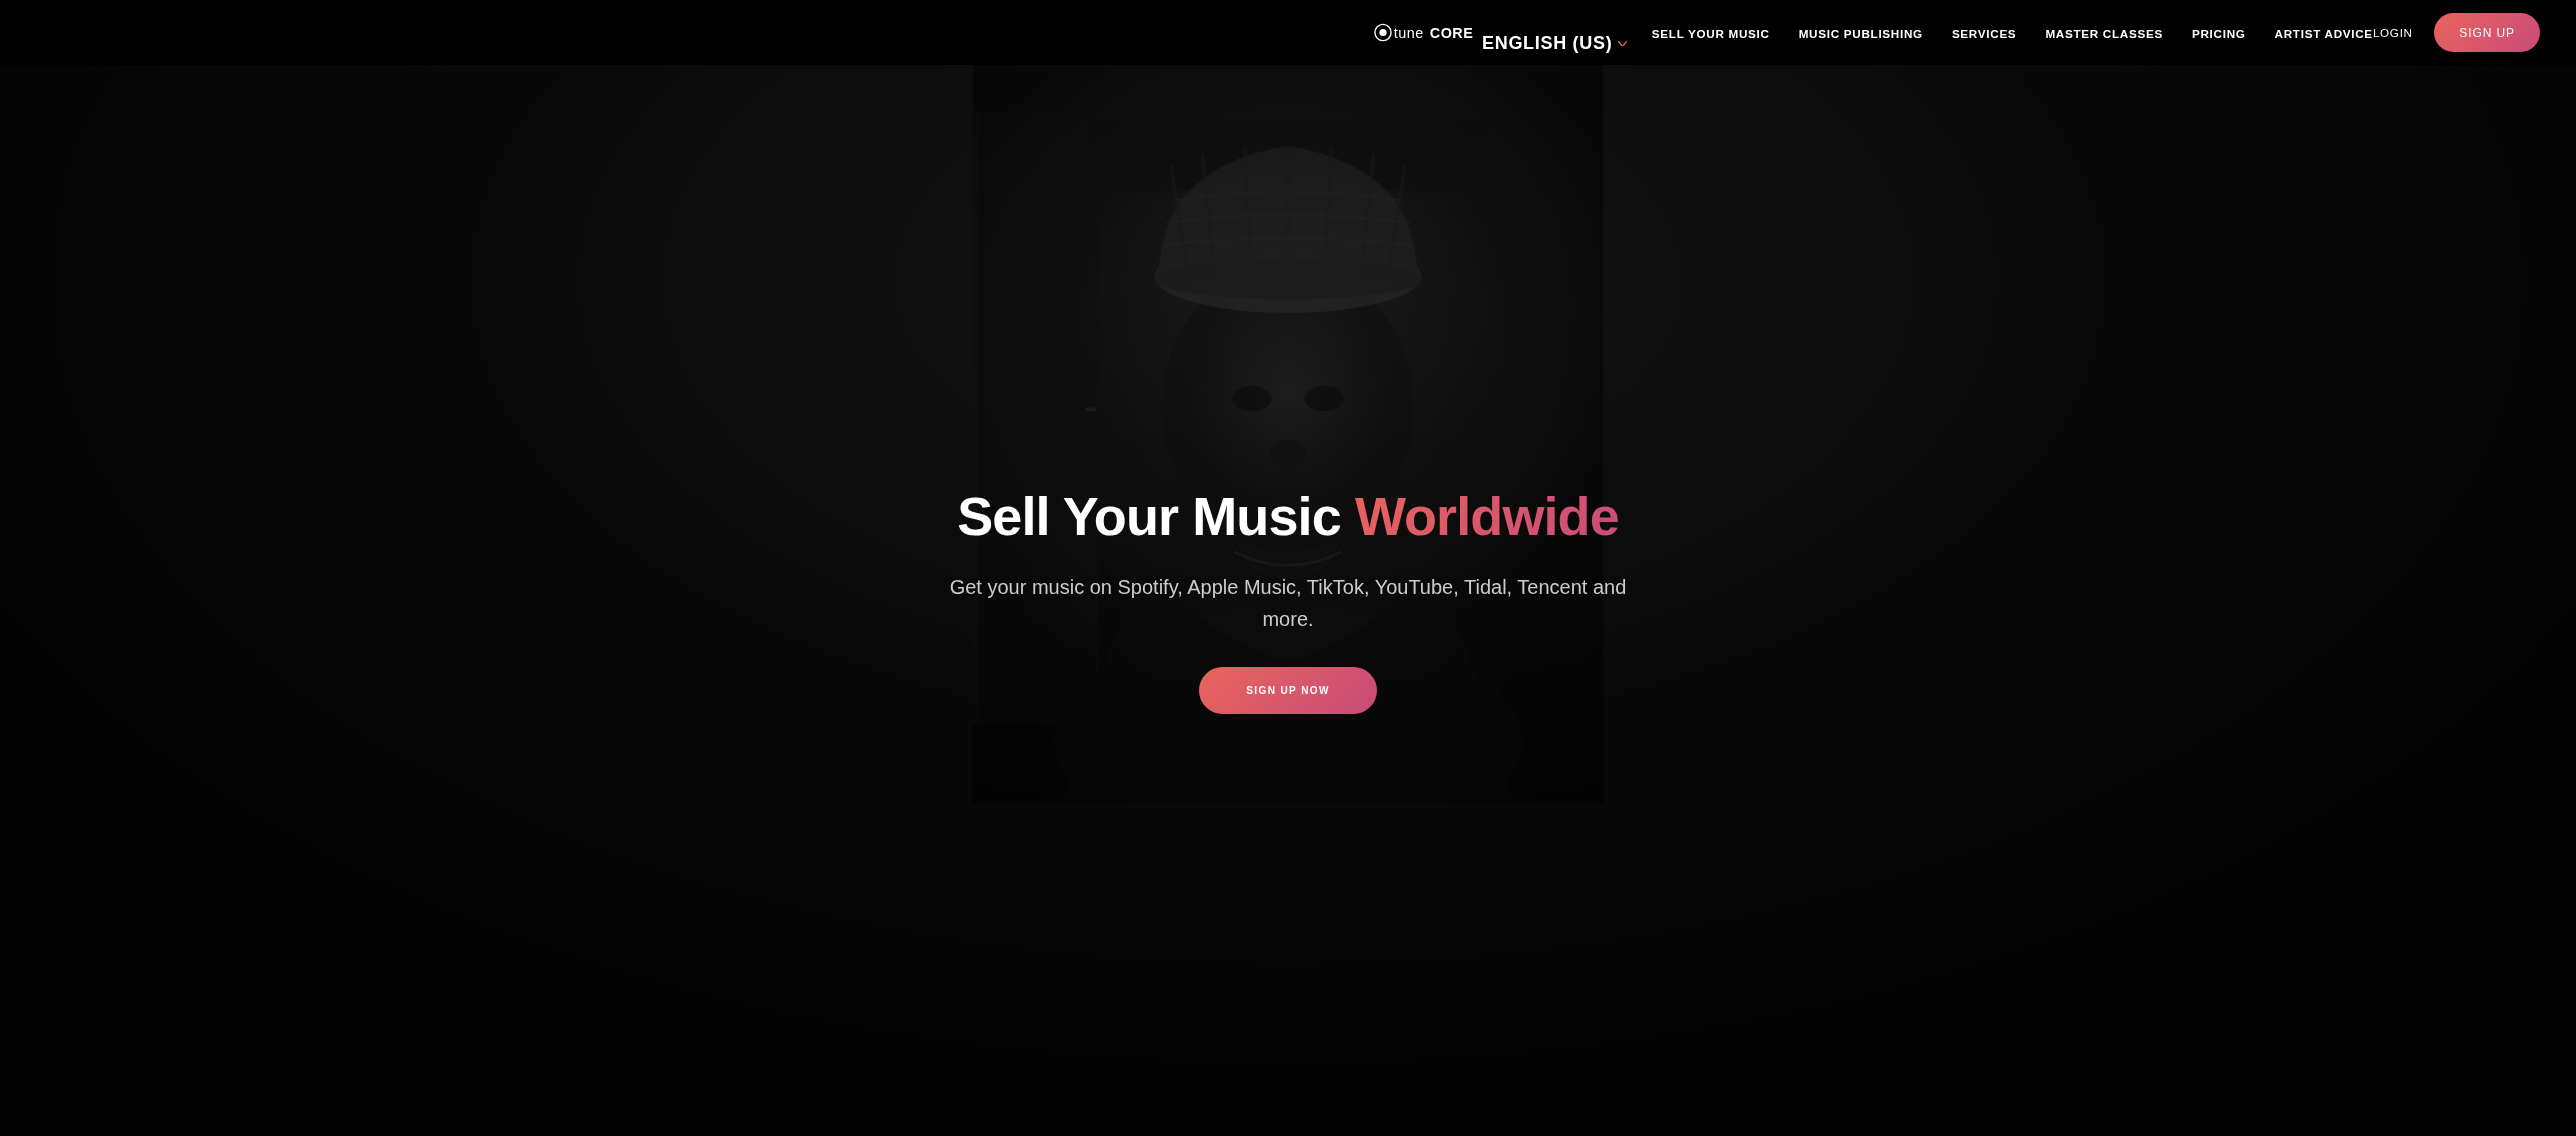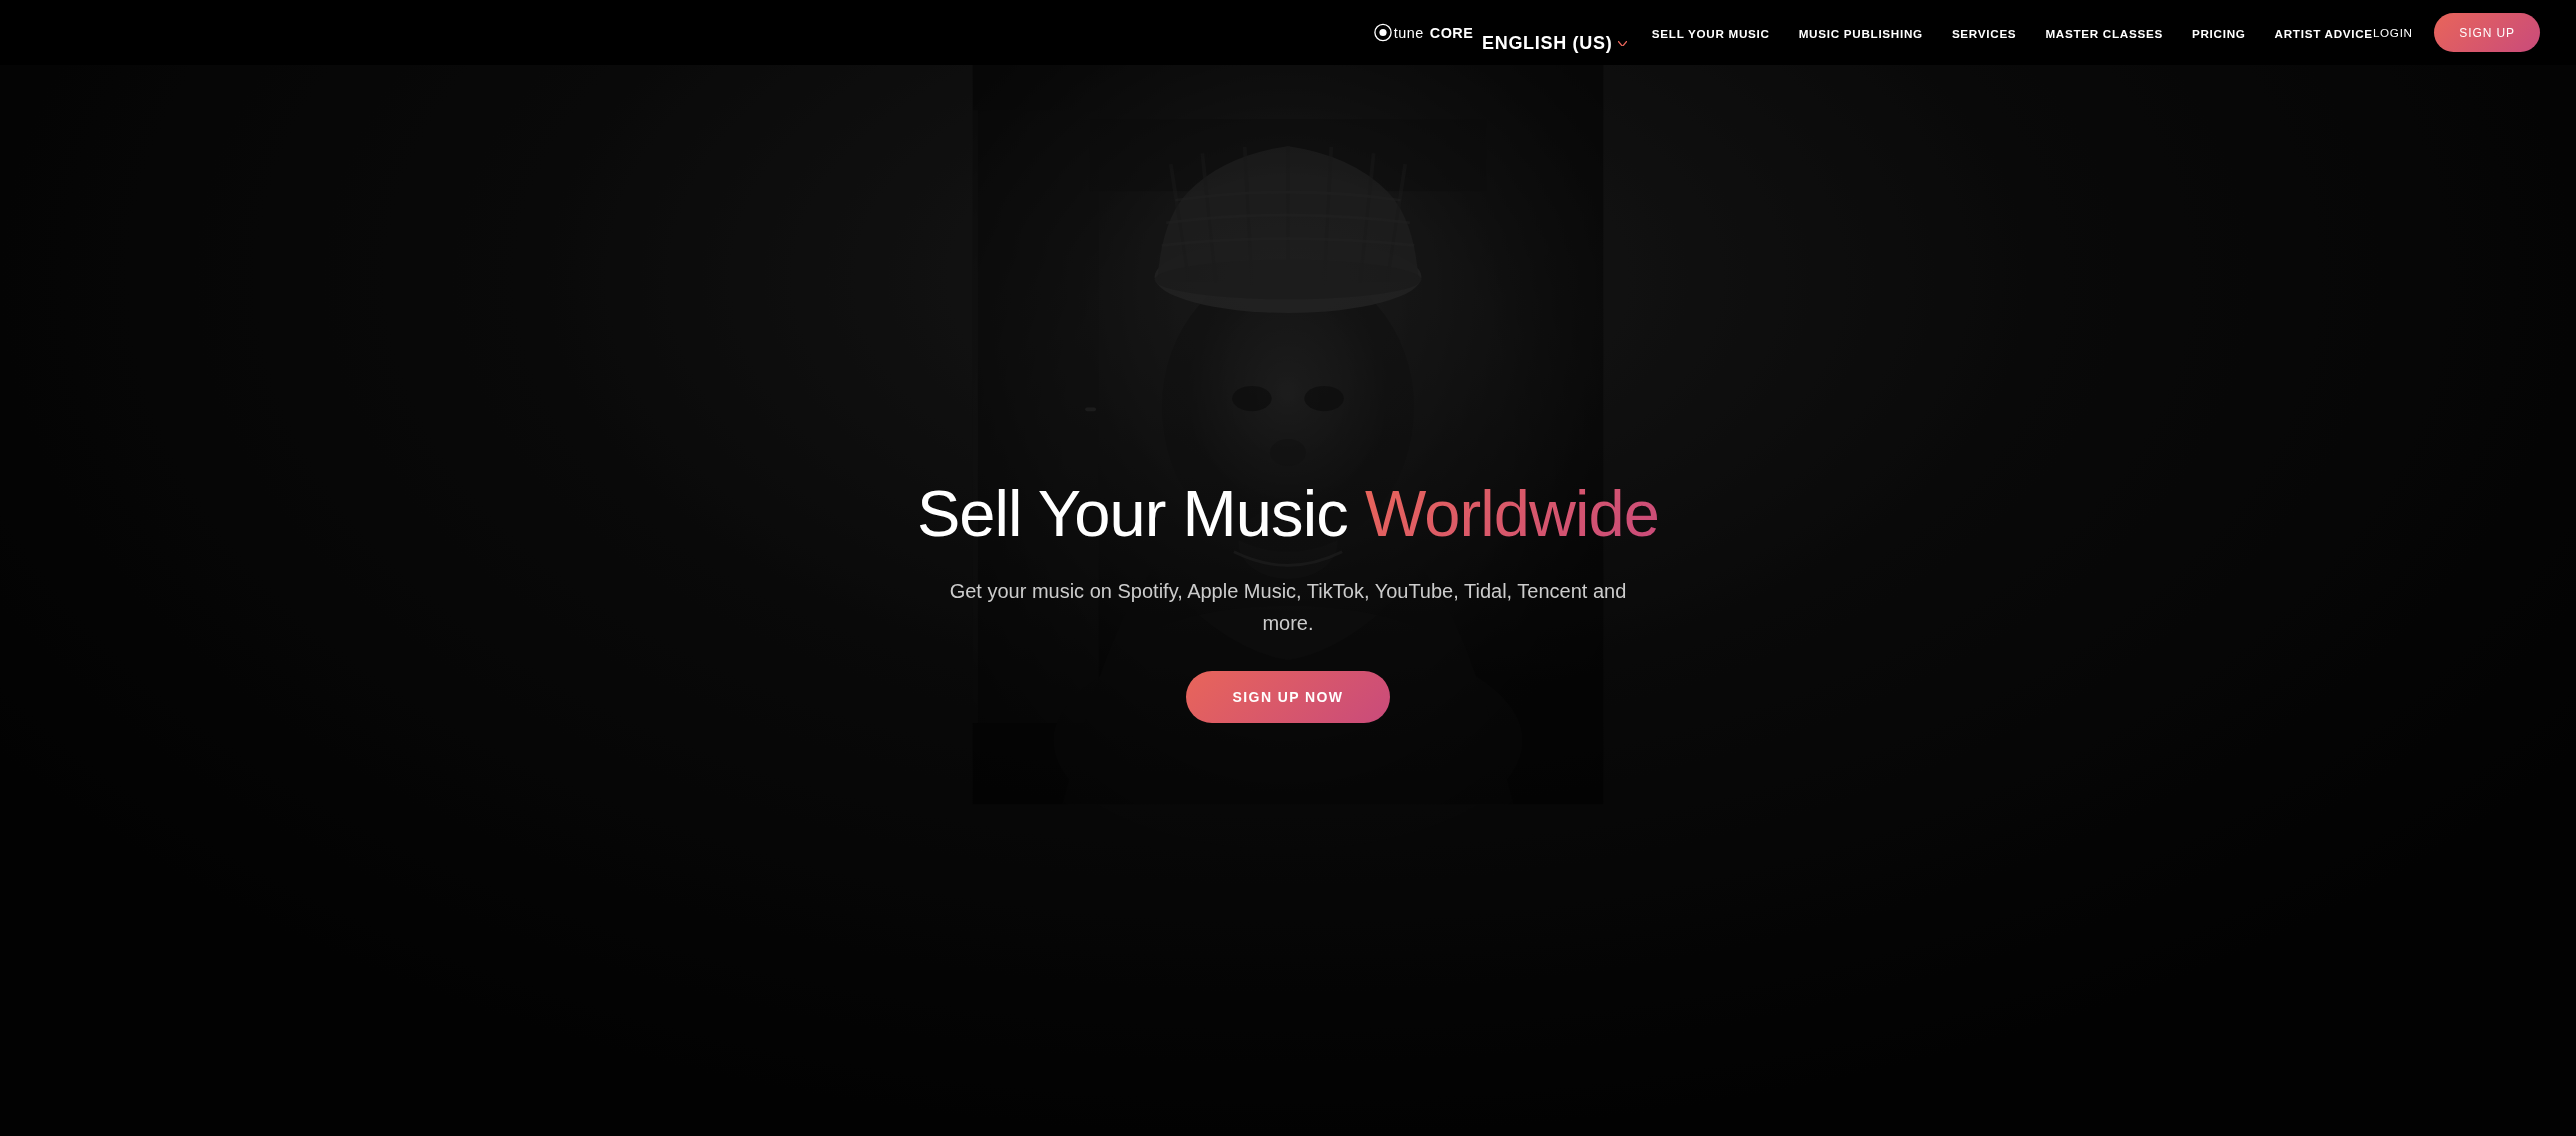--- a/index.html
+++ b/index.html
@@ -140,22 +140,22 @@
 
     #hero-content {
       position: relative;
       z-index: 10;
       text-align: center;
       padding: 0 18px;
       max-width: 812px;
     }
 
     #hero-heading {
-      font-size: 65px;
-      font-weight: 400;
+      font-size: 54px;
+      font-weight: 700;
       line-height: 1.1;
       margin-bottom: 25px;
       letter-spacing: -0.9px;
     }
 
     .heading-white {
       color: #fff;
     }
 
     .heading-coral {
@@ -178,21 +178,21 @@
 
     #hero-subtext p {
       margin-bottom: 3.6px;
     }
 
     #signup-now-btn {
       display: inline-block;
       background: linear-gradient(135deg, #e8655a 0%, #c94b7b 100%);
       color: #fff;
       text-decoration: none;
-      font-size: 14px;
+      font-size: 10px;
       font-weight: 700;
       letter-spacing: 1.4px;
       text-transform: uppercase;
       padding: 18px 47px;
       border-radius: 45px;
       transition: opacity 0.2s;
       cursor: pointer;
       border: none;
     }
 

